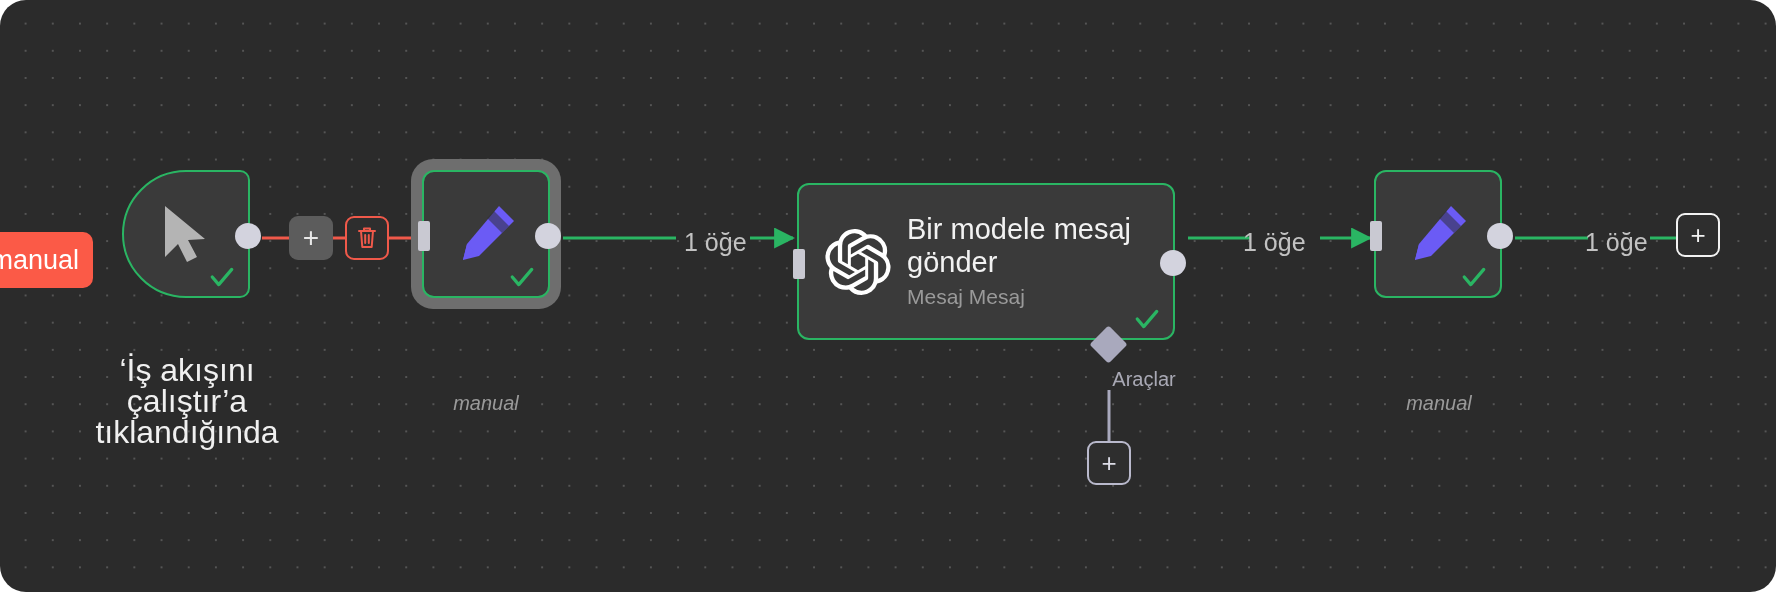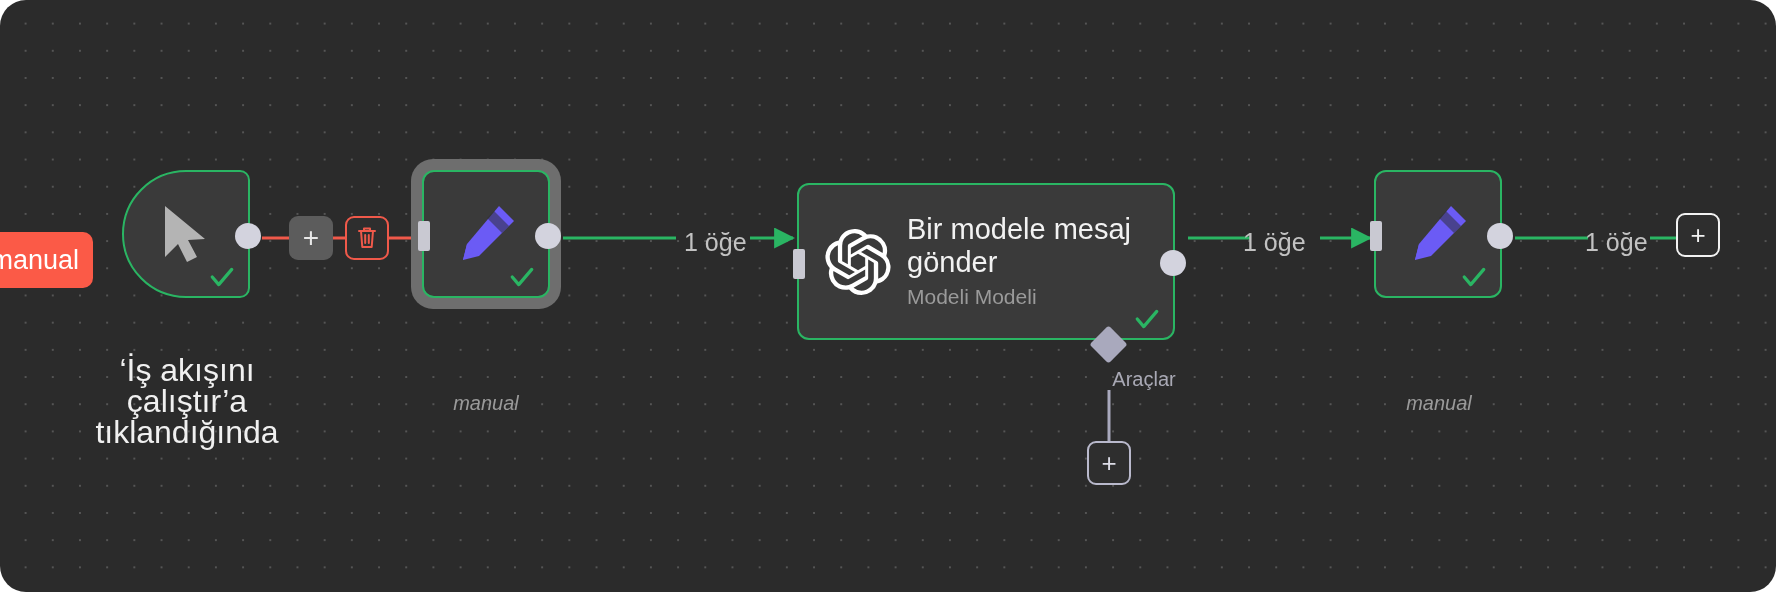--- a/index.html
+++ b/index.html
@@ -331,21 +331,21 @@
   <div class="node-sublabel" style="left:411px; top:392px; width:150px;">manual</div>
 
   <div class="edge-label" style="left:684px; top:228px;">1 öğe</div>
 
   <div id="openai-node" class="node">
     <svg width="66" height="66" viewBox="0 0 24 24">
       <path fill="#ffffff" d="M22.28 9.82a5.98 5.98 0 0 0-.52-4.91 6.05 6.05 0 0 0-6.51-2.9A6.07 6.07 0 0 0 4.98 4.18a5.98 5.98 0 0 0-3.998 2.9 6.05 6.05 0 0 0 .743 7.097 5.98 5.98 0 0 0 .51 4.911 6.05 6.05 0 0 0 6.515 2.9A5.98 5.98 0 0 0 13.26 24a6.06 6.06 0 0 0 5.772-4.206 5.99 5.99 0 0 0 3.997-2.9 6.06 6.06 0 0 0-.747-7.073zM13.26 22.43a4.48 4.48 0 0 1-2.876-1.04l.141-.081 4.779-2.758a.79.79 0 0 0 .392-.681v-6.737l2.02 1.168a.07.07 0 0 1 .04.052v5.583a4.5 4.5 0 0 1-4.496 4.494zM3.6 18.3a4.47 4.47 0 0 1-.535-3.014l.142.085 4.783 2.759a.77.77 0 0 0 .78 0l5.843-3.369v2.332a.08.08 0 0 1-.033.062L9.74 19.95a4.5 4.5 0 0 1-6.14-1.65zM2.34 7.9a4.49 4.49 0 0 1 2.345-1.97V11.6a.765.765 0 0 0 .388.676l5.815 3.355-2.02 1.168a.08.08 0 0 1-.07 0l-4.83-2.786A4.5 4.5 0 0 1 2.34 7.9zm16.597 3.855l-5.833-3.387L15.119 7.2a.08.08 0 0 1 .071 0l4.83 2.791a4.494 4.494 0 0 1-.676 8.105v-5.678a.79.79 0 0 0-.407-.663zm2.01-3.025l-.141-.085-4.774-2.782a.78.78 0 0 0-.785 0L9.409 9.23V6.897a.07.07 0 0 1 .028-.061l4.83-2.787a4.5 4.5 0 0 1 6.68 4.66zM8.305 12.863l-2.02-1.164a.08.08 0 0 1-.04-.057V6.075a4.5 4.5 0 0 1 7.375-3.453l-.142.08L8.7 5.46a.79.79 0 0 0-.393.681zm1.097-2.365l2.602-1.5 2.607 1.5v2.999l-2.597 1.5-2.607-1.5z"></path>
     </svg>
     <div>
       <div class="node-title">Bir modele mesaj gönder</div>
-      <div class="node-subtitle">Modeli Modeli</div>
+      <div class="node-subtitle">Mesaj Mesaj</div>
     </div>
     <svg class="check" viewBox="0 0 24 24">
       <path d="M3 12 L9 19 L21 5" fill="none" stroke="#2ab563" stroke-width="3" stroke-linecap="round" stroke-linejoin="round"></path>
     </svg>
     <div class="port port-in" style="left:-6px; top:64px;"></div>
     <div class="port port-out" style="right:-13px; top:65px;"></div>
   </div>
 
   <div id="tools-diamond"></div>
   <div id="tools-label">Araçlar</div>

